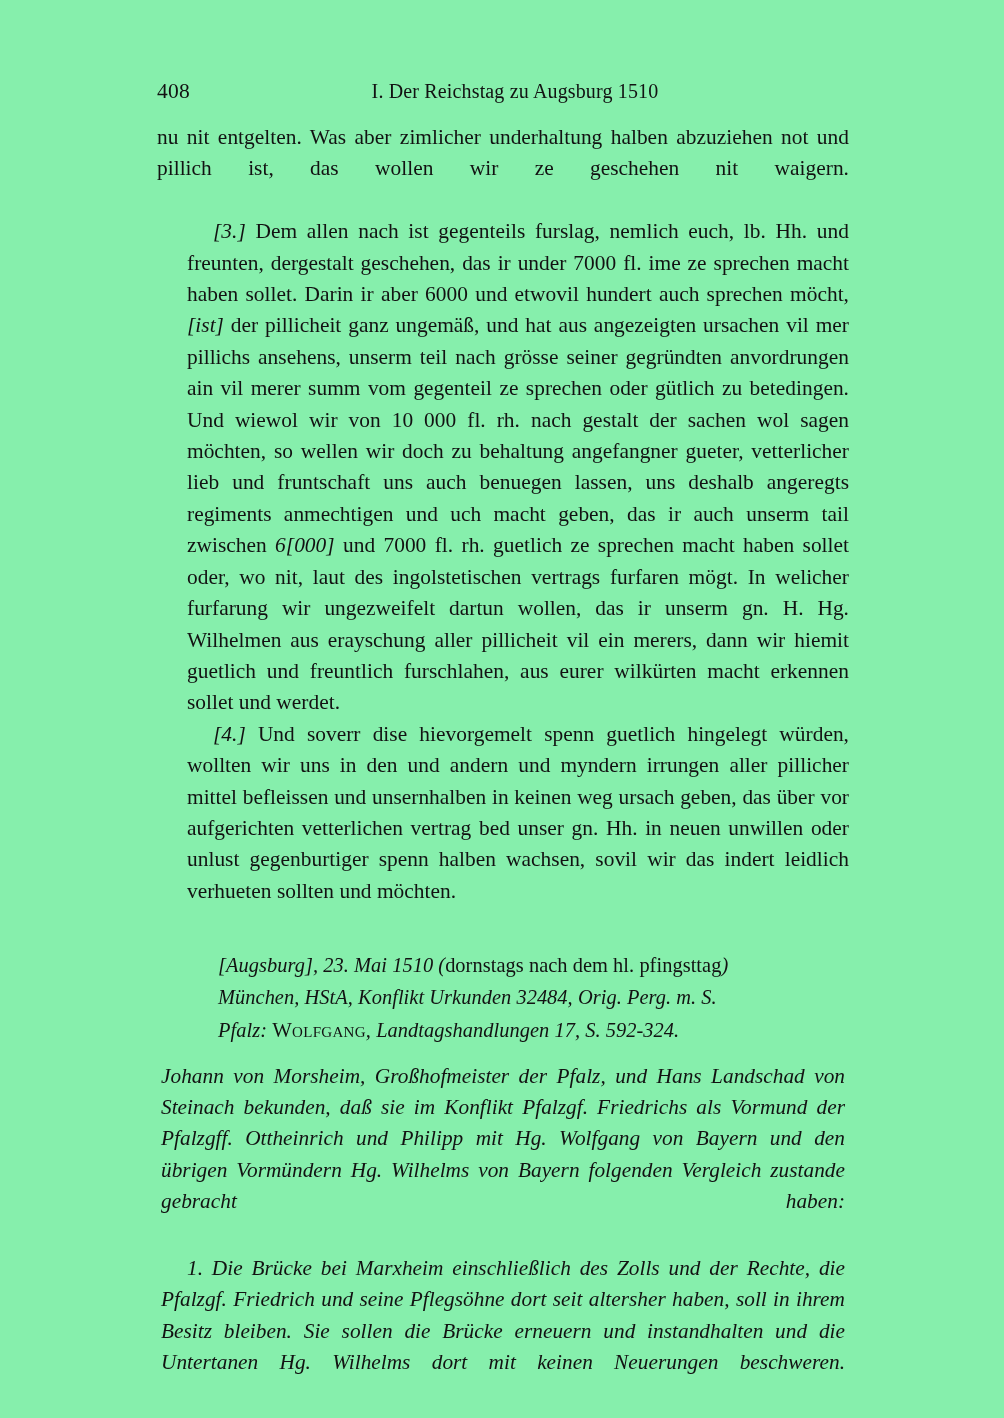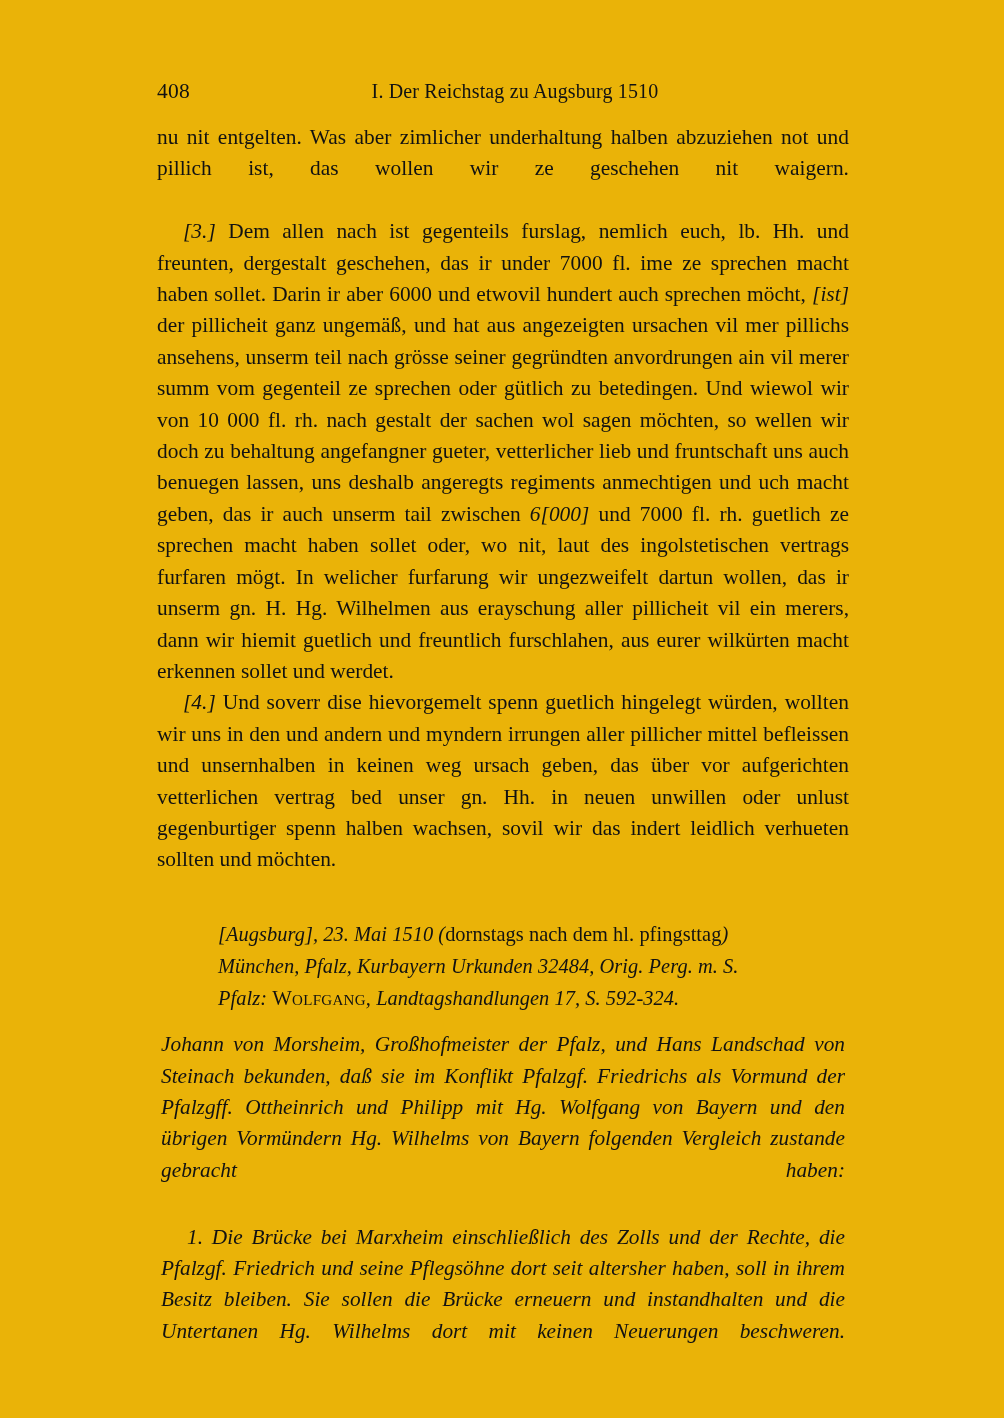--- a/index.html
+++ b/index.html
@@ -15,21 +15,21 @@
     color: #121212;
     -webkit-font-smoothing: antialiased;
   }
 
   .page {
     position: relative;
     width: 1004px;
     height: 1418px;
     box-sizing: border-box;
     overflow: hidden;
-    background: #eab308;
+    background: #86efac;
   }
 
   
   .running-head {
     position: absolute;
     top: 78px;
     left: 157px;
     width: 690px;
     height: 26px;
   }
@@ -66,20 +66,21 @@
     font-size: 21.4px;
     line-height: 31.4px;
     text-align: justify;
     text-justify: inter-word;
     hyphens: manual;
     letter-spacing: 0.02px;
     font-family: Liberation Serif, serif;
   }
   p.indent {
     text-indent: 26px;
+    margin-left: 30px;
   }
   
   p.force-justify::after {
     content: "";
     display: inline-block;
     width: 100%;
   }
 
   i, .it { font-style: italic; }
 
@@ -166,21 +167,21 @@
 
     <p class="para indent">
       <i>[4.]</i><span> Und soverr dise hievorgemelt spenn guetlich hingelegt würden, wollten wir uns in den und andern und myndern irrungen aller pillicher mittel befleissen und unsernhalben in keinen weg ursach geben, das über vor aufgerichten vetterlichen vertrag bed unser gn. Hh. in neuen unwillen oder unlust gegenburtiger spenn halben wachsen, sovil wir das indert leidlich verhueten sollten und möchten.</span>
     </p>
 
     <div class="article">
 
 
       <div class="meta">
         <div class="first"><span>[Augsburg], 23. Mai 1510 (</span><span class="roman">dornstags nach dem hl. pfingsttag</span><span>)</span></div>
-        <div>München, Pfalz, Kurbayern Urkunden 32484, Orig. Perg. m. S.</div>
+        <div>München, HStA, Konflikt Urkunden 32484, Orig. Perg. m. S.</div>
         <div><span>Pfalz: </span><span class="smallcaps">Wolfgang</span><span>, Landtagshandlungen 17, S. 592-324.</span></div>
       </div>
 
       <div class="regest">
         <p class="force-justify">Johann von Morsheim, Großhofmeister der Pfalz, und Hans Landschad von Steinach bekunden, daß sie im Konflikt Pfalzgf. Friedrichs als Vormund der Pfalzgff. Ottheinrich und Philipp mit Hg. Wolfgang von Bayern und den übrigen Vormündern Hg. Wilhelms von Bayern folgenden Vergleich zustande gebracht haben:</p>
         <p class="indent force-justify">1. Die Brücke bei Marxheim einschließlich des Zolls und der Rechte, die Pfalzgf. Friedrich und seine Pflegsöhne dort seit altersher haben, soll in ihrem Besitz bleiben. Sie sollen die Brücke erneuern und instandhalten und die Untertanen Hg. Wilhelms dort mit keinen Neuerungen beschweren.</p>
 
       </div>
 
     </div>

